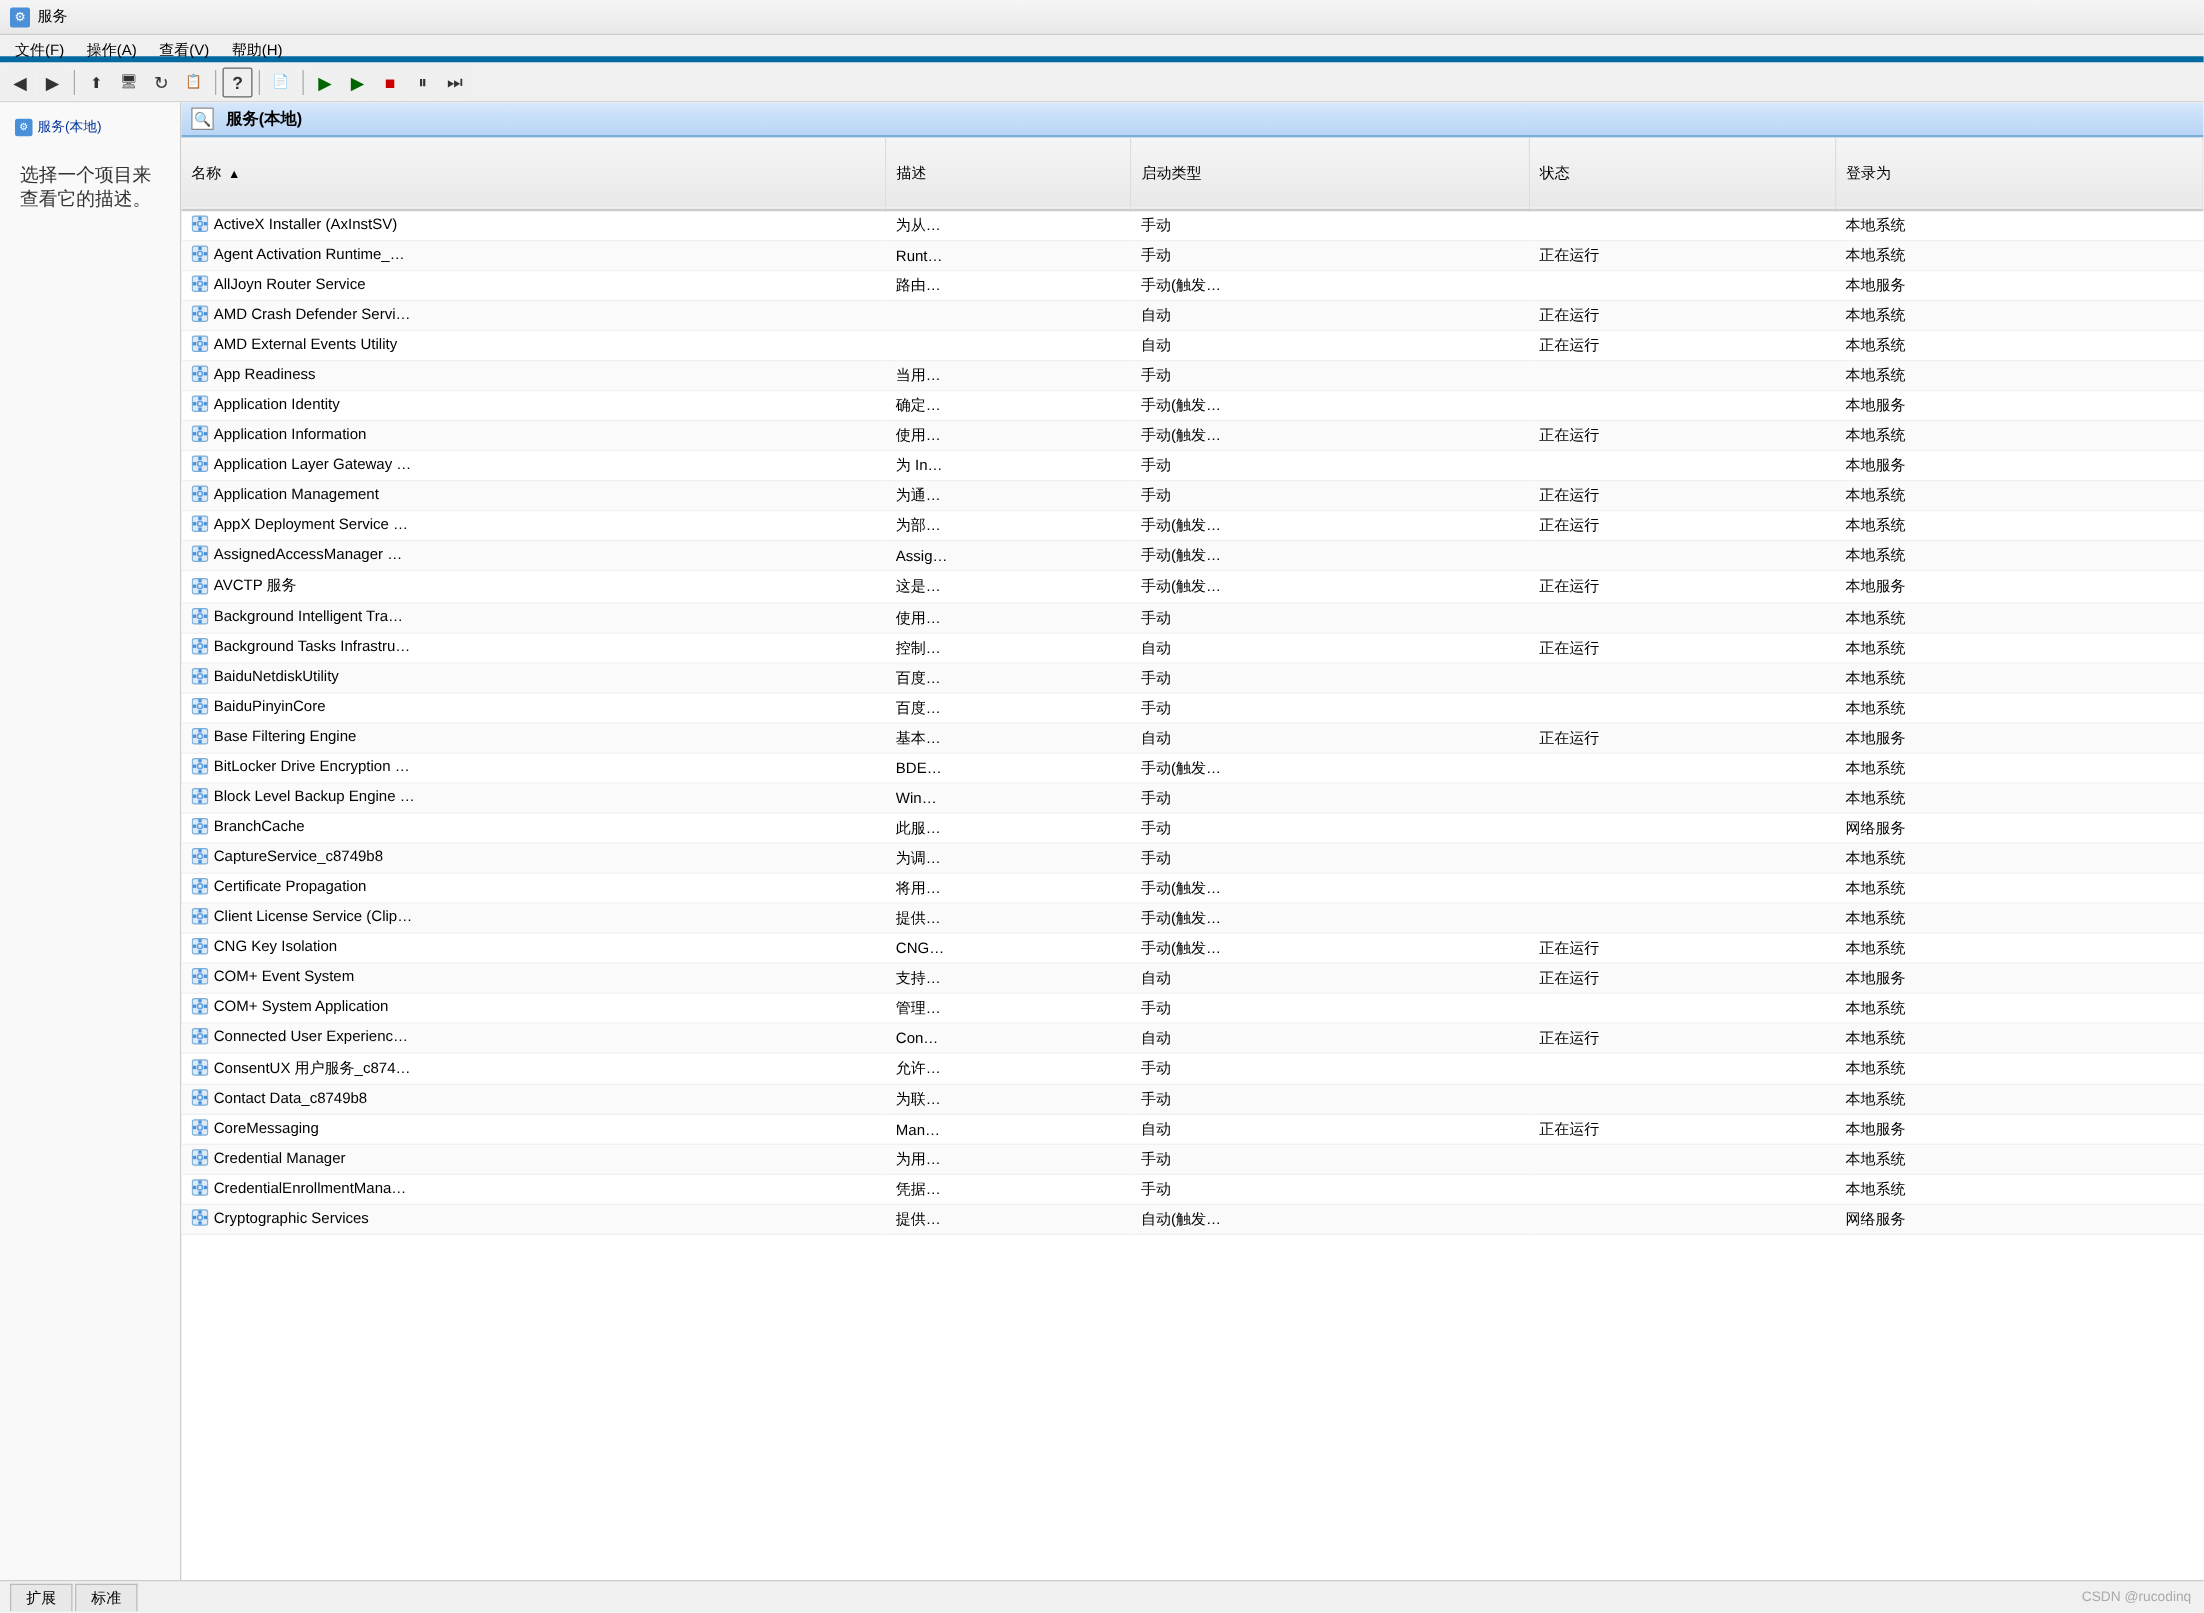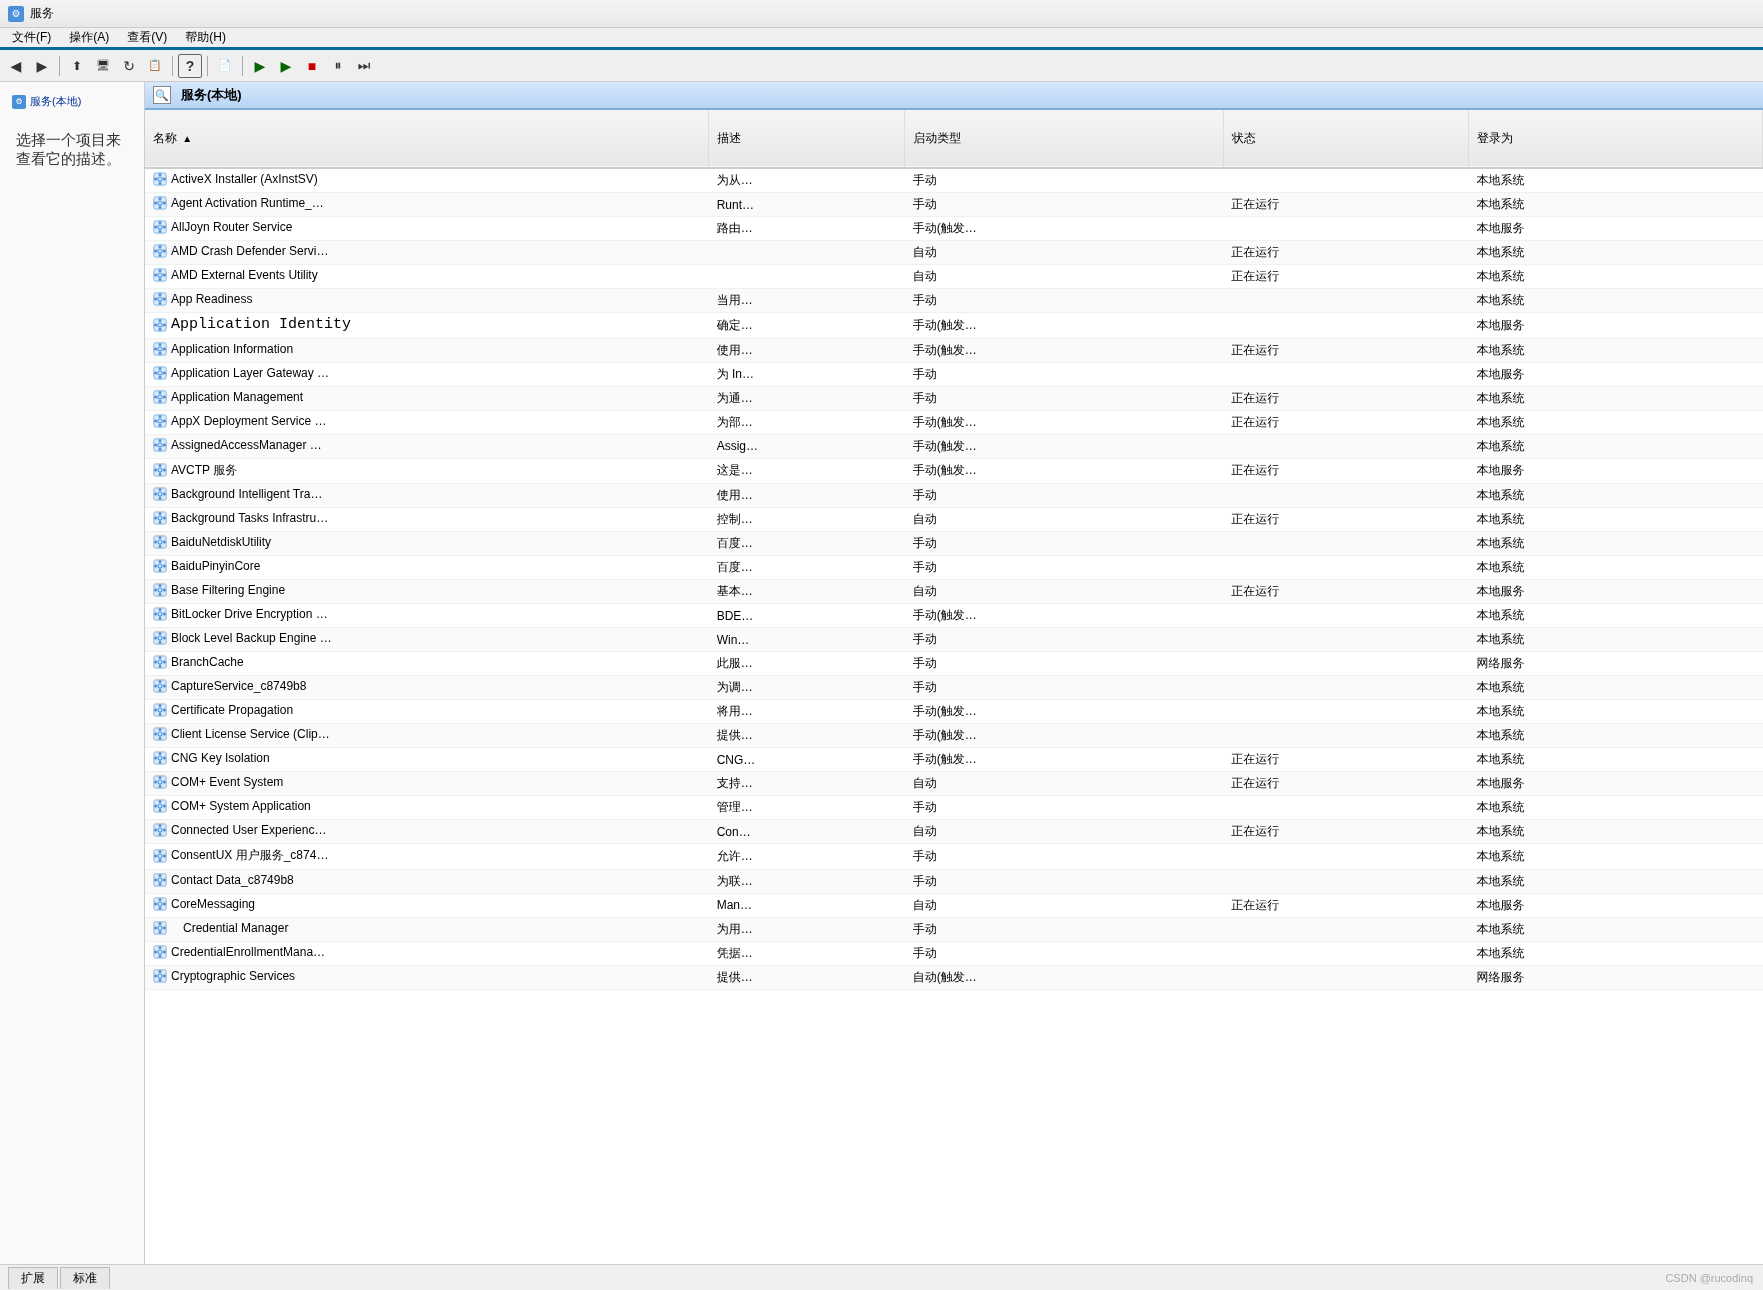--- a/index.html
+++ b/index.html
@@ -31,26 +31,26 @@
       color: white; font-size: 10px;
     }
     .title-bar-text {
       font-size: 12px;
       font-weight: normal;
     }
 
     
     .menu-bar {
       background: #f0f0f0;
-      border-bottom: 3px solid #0369a1;
+      border-bottom: 5px solid #0369a1;
       padding: 2px 4px;
       display: flex;
       gap: 2px;
       height: 22px;
-      align-items: center;
+      align-items: flex-start;
     }
     .menu-item {
       padding: 2px 8px;
       cursor: pointer;
       font-size: 12px;
     }
 
     
     .toolbar {
       background: #f0f0f0;
@@ -411,21 +411,21 @@
         <svg viewBox="0 0 16 16" width="14" height="14" xmlns="http://www.w3.org/2000/svg">
           <rect x="1" y="1" width="14" height="14" rx="2" ry="2" fill="#dce9f7" stroke="#7aaed6" stroke-width="1"></rect>
           <circle cx="8" cy="8" r="3" fill="#4a90d9" opacity="0.8"></circle>
           <circle cx="8" cy="8" r="1.5" fill="#dce9f7"></circle>
           <rect x="6.5" y="1.5" width="3" height="3" fill="#4a90d9"></rect>
           <rect x="6.5" y="11.5" width="3" height="3" fill="#4a90d9"></rect>
           <rect x="1.5" y="6.5" width="3" height="3" fill="#4a90d9"></rect>
           <rect x="11.5" y="6.5" width="3" height="3" fill="#4a90d9"></rect>
         </svg>
       </span>
-      <span style="font-size:15px;font-family:Liberation Mono, monospace;">Application Identity</span>
+      <span style="font-size:12px;">Application Identity</span>
     </span></td>
               <td style="max-width: 80px; overflow: hidden; text-overflow: ellipsis; white-space: nowrap;">确定…</td>
               <td style="max-width: 130px; overflow: hidden; text-overflow: ellipsis; white-space: nowrap;">手动(触发…</td>
               <td style="max-width: 100px; overflow: hidden; text-overflow: ellipsis; white-space: nowrap;"></td>
               <td style="max-width: 120px; overflow: hidden; text-overflow: ellipsis; white-space: nowrap;">本地服务</td>
             </tr>
             <tr>
               <td style="max-width: 230px; overflow: hidden; text-overflow: ellipsis; white-space: nowrap;"><span style="display:inline-flex;align-items:center;">
       <span style="width:14px;height:14px;display:inline-block;margin-right:4px;flex-shrink:0;">
         <svg viewBox="0 0 16 16" width="14" height="14" xmlns="http://www.w3.org/2000/svg">
@@ -899,21 +899,21 @@
         </svg>
       </span>
       <span style="font-size:12px;">CoreMessaging</span>
     </span></td>
               <td style="max-width: 80px; overflow: hidden; text-overflow: ellipsis; white-space: nowrap;">Man…</td>
               <td style="max-width: 130px; overflow: hidden; text-overflow: ellipsis; white-space: nowrap;">自动</td>
               <td style="max-width: 100px; overflow: hidden; text-overflow: ellipsis; white-space: nowrap;">正在运行</td>
               <td style="max-width: 120px; overflow: hidden; text-overflow: ellipsis; white-space: nowrap;">本地服务</td>
             </tr>
             <tr>
-              <td style="max-width: 230px; overflow: hidden; text-overflow: ellipsis; white-space: nowrap;"><span style="display:inline-flex;align-items:center;gap:12px;">
+              <td style="max-width: 230px; overflow: hidden; text-overflow: ellipsis; white-space: nowrap;"><span style="display:inline-flex;align-items:center;">
       <span style="width:14px;height:14px;display:inline-block;margin-right:4px;flex-shrink:0;">
         <svg viewBox="0 0 16 16" width="14" height="14" xmlns="http://www.w3.org/2000/svg">
           <rect x="1" y="1" width="14" height="14" rx="2" ry="2" fill="#dce9f7" stroke="#7aaed6" stroke-width="1"></rect>
           <circle cx="8" cy="8" r="3" fill="#4a90d9" opacity="0.8"></circle>
           <circle cx="8" cy="8" r="1.5" fill="#dce9f7"></circle>
           <rect x="6.5" y="1.5" width="3" height="3" fill="#4a90d9"></rect>
           <rect x="6.5" y="11.5" width="3" height="3" fill="#4a90d9"></rect>
           <rect x="1.5" y="6.5" width="3" height="3" fill="#4a90d9"></rect>
           <rect x="11.5" y="6.5" width="3" height="3" fill="#4a90d9"></rect>
         </svg>

